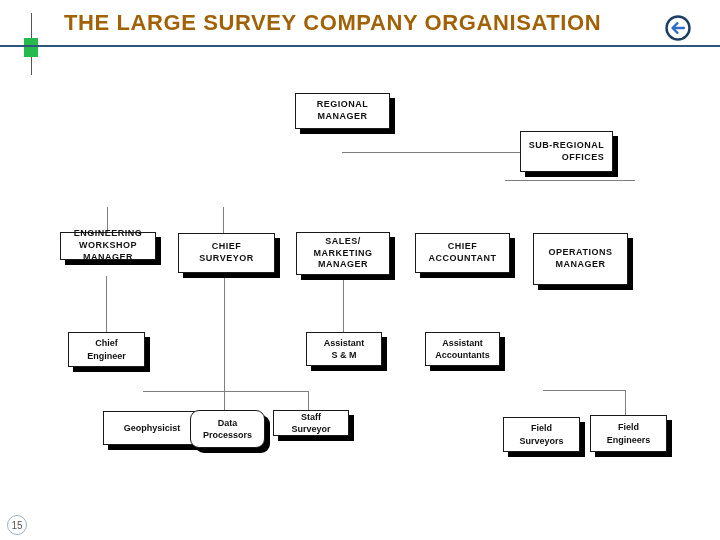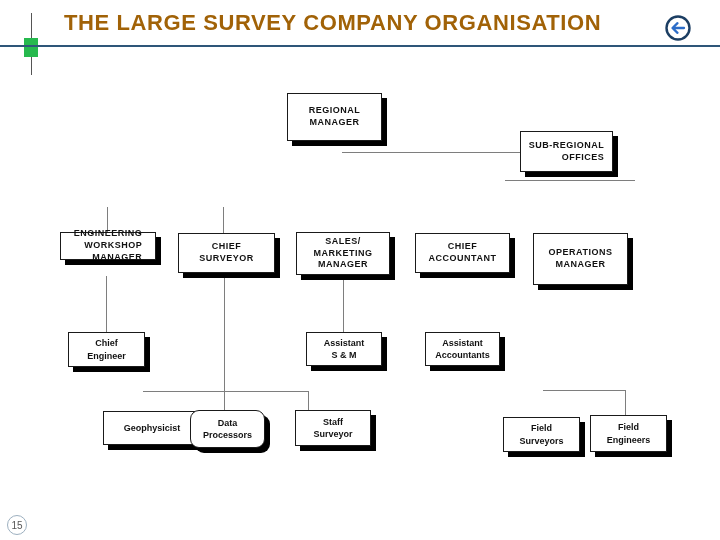--- a/index.html
+++ b/index.html
@@ -52,29 +52,29 @@
     <div class="line v" style="left:107px;top:207px;height:25px;"></div>
     <div class="line v" style="left:223px;top:207px;height:26px;"></div>
     <div class="line v" style="left:106px;top:276px;height:56px;"></div>
     <div class="line v" style="left:224px;top:275px;height:136px;"></div>
     <div class="line v" style="left:343px;top:277px;height:55px;"></div>
     <div class="line h" style="left:143px;top:391px;width:166px;"></div>
     <div class="line v" style="left:308px;top:391px;height:20px;"></div>
     <div class="line h" style="left:543px;top:390px;width:83px;"></div>
     <div class="line v" style="left:625px;top:390px;height:26px;"></div>
 
-    <div class="node upper" style="left:287px;top:93px;width:95px;height:48px;">
+    <div class="node upper" style="left:295px;top:93px;width:95px;height:36px;">
       <span>REGIONAL
 MANAGER</span>
     </div>
     <div class="node upper" style="left:520px;top:131px;width:93px;height:41px;text-align:right;">
       <span>SUB-REGIONAL
 OFFICES</span>
     </div>
-    <div class="node upper" style="left:60px;top:232px;width:96px;height:28px;text-align:right;">
+    <div class="node upper" style="left:60px;top:232px;width:96px;height:28px;">
       <span>ENGINEERING
 WORKSHOP
 MANAGER</span>
     </div>
     <div class="node upper" style="left:178px;top:233px;width:97px;height:40px;">
       <span>CHIEF
 SURVEYOR</span>
     </div>
     <div class="node upper" style="left:296px;top:232px;width:94px;height:43px;">
       <span>SALES/
@@ -101,21 +101,21 @@
       <span>Assistant
 Accountants</span>
     </div>
     <div class="node mixed" style="left:103px;top:411px;width:98px;height:34px;">
       <span>Geophysicist</span>
     </div>
     <div class="node mixed" style="left:190px;top:410px;width:75px;height:38px;border-radius:9px;">
       <span>Data
 Processors</span>
     </div>
-    <div class="node mixed" style="left:273px;top:410px;width:76px;height:36px;margin-left:22px;">
+    <div class="node mixed" style="left:273px;top:410px;width:76px;height:26px;">
       <span>Staff
 Surveyor</span>
     </div>
     <div class="node mixed" style="left:503px;top:417px;width:77px;height:35px;">
       <span>Field
 Surveyors</span>
     </div>
     <div class="node mixed" style="left:590px;top:415px;width:77px;height:37px;">
       <span>Field
 Engineers</span>

